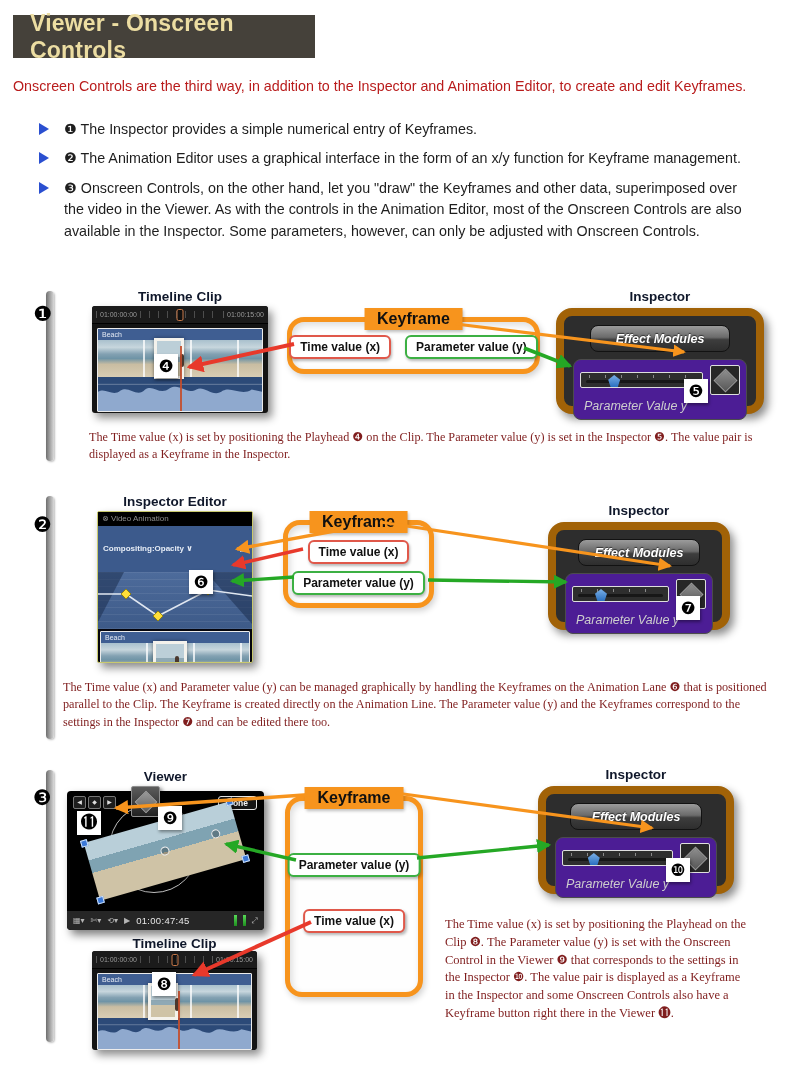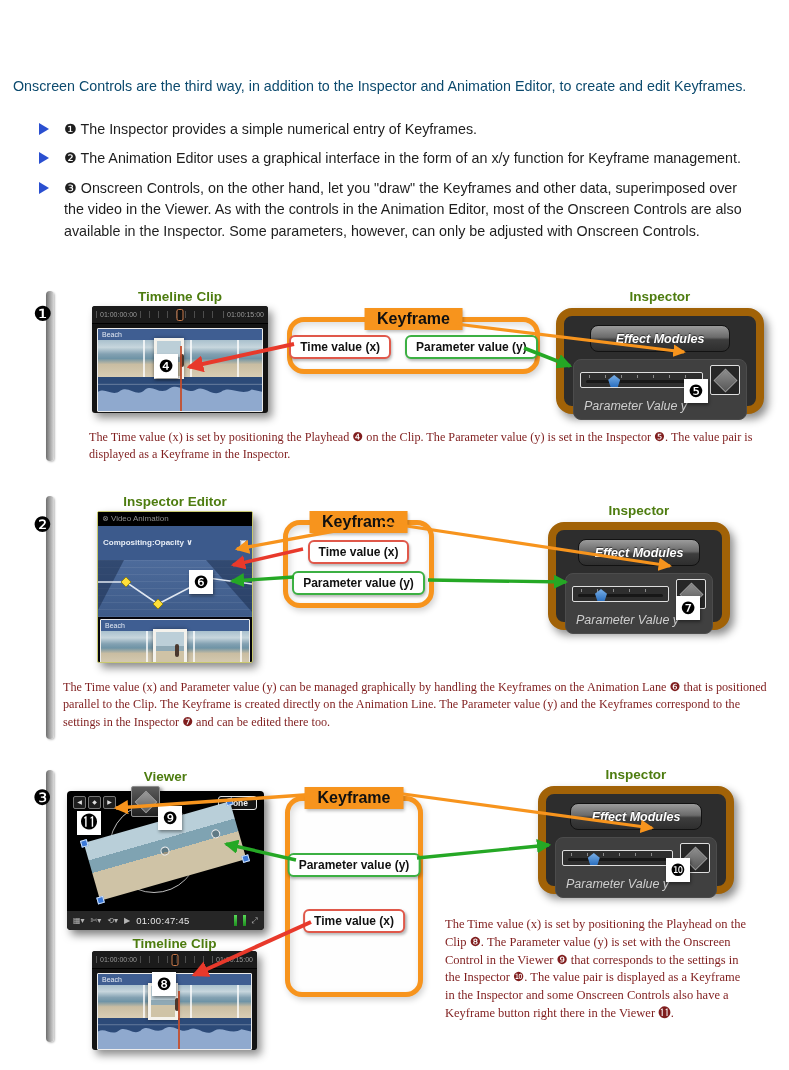--- a/index.html
+++ b/index.html
@@ -4,32 +4,32 @@
 <style>
   html,body{margin:0;padding:0;background:#fff;}
   .page{position:relative;width:789px;height:1070px;background:#fff;overflow:hidden;
         font-family:"Liberation Sans","DejaVu Sans",sans-serif;color:#222;}
   .abs{position:absolute;}
 
   
   .titlebar{left:13px;top:15px;width:302px;height:43px;background:#45413a;display:flex;align-items:center;
             padding-left:17px;box-sizing:border-box;}
   .titlebar span{color:#ecdda2;font-size:23px;font-weight:bold;letter-spacing:.2px;}
-  .intro{left:13px;top:76px;width:762px;font-size:14.3px;line-height:1.52;color:#0c4a6e;}
+  .intro{left:13px;top:76px;width:762px;font-size:14.3px;line-height:1.52;color:#b91c1c;}
   .bullets{left:39px;top:119px;width:715px;}
   .brow{display:flex;gap:15px;margin-bottom:8px;}
   .tri{width:0;height:0;border-left:10px solid #2a4fd0;border-top:6px solid transparent;
        border-bottom:6px solid transparent;margin-top:4px;flex:none;}
   .btxt{font-size:14.3px;line-height:1.5;color:#1e1e1e;width:690px;}
 
   
   .vbar{width:8px;border-radius:5px;background:linear-gradient(90deg,#6e6e6e,#d9d9d9);
         box-shadow:1px 1px 2px rgba(0,0,0,.25);}
   .secnum{font-size:21px;color:#000;line-height:1;}
-  .hdr{font-weight:bold;color:#4d7c0f;font-size:13.5px;text-align:center;}
+  .hdr{font-weight:bold;color:#0f172a;font-size:13.5px;text-align:center;}
   .caption{font-size:12.2px;line-height:1.42;color:#7f1d1d;font-family:Liberation Serif, serif;}
 
   .obox{box-sizing:border-box;border:5px solid #f7941d;border-radius:17px;background:#fefefe;
         box-shadow:inset 2px 3px 7px rgba(0,0,0,.14),2px 3px 6px rgba(0,0,0,.18);}
   .otag{position:absolute;top:-14px;left:50%;transform:translateX(-50%);background:#f7941d;color:#101010;
         font-weight:bold;font-size:16px;padding:2px 13px;white-space:nowrap;box-shadow:1px 2px 3px rgba(0,0,0,.25);}
   .pill{display:inline-block;background:#fff;border-radius:6px;font-weight:bold;font-size:12px;color:#111;
         padding:3px 9px;box-shadow:1px 2px 3px rgba(0,0,0,.28);white-space:nowrap;}
   .pill.red{border:2px solid #e0584a;}
   .pill.green{border:2px solid #3cb043;}
@@ -57,21 +57,21 @@
   .person{position:absolute;left:50%;top:38%;width:4px;height:13px;background:#4a382e;border-radius:2px;z-index:3;}
   .tl-wave{position:relative;height:34px;background:#2c4a78;}
   .tl-wave svg{position:absolute;inset:0;width:100%;height:100%;}
   .ph-line{position:absolute;top:17px;bottom:0;width:2px;background:rgba(196,78,44,.9);z-index:4;}
 
   
   .anim{background:#05050c;border:1.5px solid #c9c96e;border-radius:2px;box-shadow:4px 5px 9px rgba(0,0,0,.45);
         box-sizing:border-box;overflow:hidden;}
   .anim-h1{height:14px;background:#000;color:#8f8f8f;font-size:8px;line-height:14px;padding-left:4px;}
   .anim-h2{height:14px;background:#3c5a8c;color:#e7edf6;font-size:8px;font-weight:bold;line-height:14px;
-           padding:10px 5px;display:flex;justify-content:space-between;}
+           padding:16px 5px;display:flex;justify-content:space-between;}
   .graph{position:relative;height:57px;background:linear-gradient(180deg,#4d6b9b,#3d5a88);overflow:hidden;}
   .graph .lines{position:absolute;inset:0;background:repeating-linear-gradient(180deg,rgba(255,255,255,.07) 0 1px,transparent 1px 7px);}
   .graph .shadeL{position:absolute;left:0;top:0;width:0;height:0;border-top:50px solid rgba(28,46,78,.55);border-right:26px solid transparent;}
   .graph .shadeR{position:absolute;right:0;top:0;width:0;height:0;border-top:52px solid rgba(28,46,78,.55);border-left:46px solid transparent;}
   .graph svg{position:absolute;inset:0;width:100%;height:100%;}
 
   
   .viewer{background:#000;border-radius:4px;box-shadow:4px 5px 9px rgba(0,0,0,.5);overflow:hidden;}
   .nav3{position:absolute;left:6px;top:5px;display:flex;gap:2px;}
   .nav3 b{width:11px;height:11px;background:#1d1d1d;border:1px solid #777;border-radius:2px;color:#ddd;
@@ -94,41 +94,44 @@
   .kf-float i{display:block;width:14px;height:14px;transform:rotate(45deg);
             background:linear-gradient(135deg,#9a9a9a,#5e5e5e);border:1px solid #aaa;}
 
   
   .insp{background:#2d2d2d;border:8px solid #a16207;border-radius:16px;box-shadow:4px 5px 9px rgba(0,0,0,.45);
         box-sizing:border-box;font-style:italic;}
   .insp-btn{margin:9px auto 7px;width:72%;height:25px;border-radius:8px;border:1px solid #121212;
             background:linear-gradient(180deg,#9b9b9b 0%,#6b6b6b 45%,#3d3d3d 55%,#2e2e2e 100%);
             color:#fff;font-weight:bold;font-size:12.5px;display:flex;align-items:center;justify-content:center;
             text-shadow:0 -1px 1px rgba(0,0,0,.6);}
-  .insp-group{margin:0 9px;background:#404040;border:1px solid #4c4c4c;border-radius:8px;padding:5px 6px 4px;}
+  .insp-group{margin:0 9px;background:#4c1d95;border:1px solid #4c4c4c;border-radius:8px;padding:5px 6px 4px;}
   .insp-row{display:flex;align-items:center;gap:7px;}
   .slider-box{flex:1;border:1px solid #dedede;border-radius:2px;background:#2e2e2e;padding:2px 5px 4px;}
   .ticks{height:3px;margin:0 3px 2px;background:repeating-linear-gradient(90deg,#8a8a8a 0 1px,transparent 1px 16px);}
   .track{position:relative;height:3px;background:#171717;border-radius:2px;}
   .thumb{position:absolute;left:20%;top:-5px;width:12px;height:12px;
          background:linear-gradient(180deg,#7ab0e8,#2a6fc0);
          clip-path:polygon(50% 0,100% 40%,80% 100%,20% 100%,0 40%);}
   .kf-btn{width:28px;height:28px;background:#272727;border:1px solid #dedede;border-radius:2px;flex:none;
           display:flex;align-items:center;justify-content:center;}
   .kf-btn i{display:block;width:15px;height:15px;transform:rotate(45deg);
           background:linear-gradient(135deg,#8f8f8f,#575757);border:1px solid #9c9c9c;}
   .insp-label{color:#cdcdcd;font-size:12.5px;margin:4px 0 2px 4px;}
 
   .arrows{position:absolute;left:0;top:0;width:789px;height:1070px;pointer-events:none;z-index:40;}
 </style>
 </head>
 <body>
 
 <div class="page">
 
+  <div class="abs titlebar">
+    <span>Viewer - Onscreen Controls</span>
+  </div>
 
   <div class="abs intro">Onscreen Controls are the third way, in addition to the Inspector and Animation Editor, to create and edit Keyframes.</div>
   <div class="abs bullets">
     <div class="brow">
       <span class="tri"></span>
       <span class="btxt">❶ The Inspector provides a simple numerical entry of Keyframes.</span>
     </div>
     <div class="brow">
       <span class="tri"></span>
       <span class="btxt">❷ The Animation Editor uses a graphical interface in the form of an x/y function for Keyframe management.</span>

